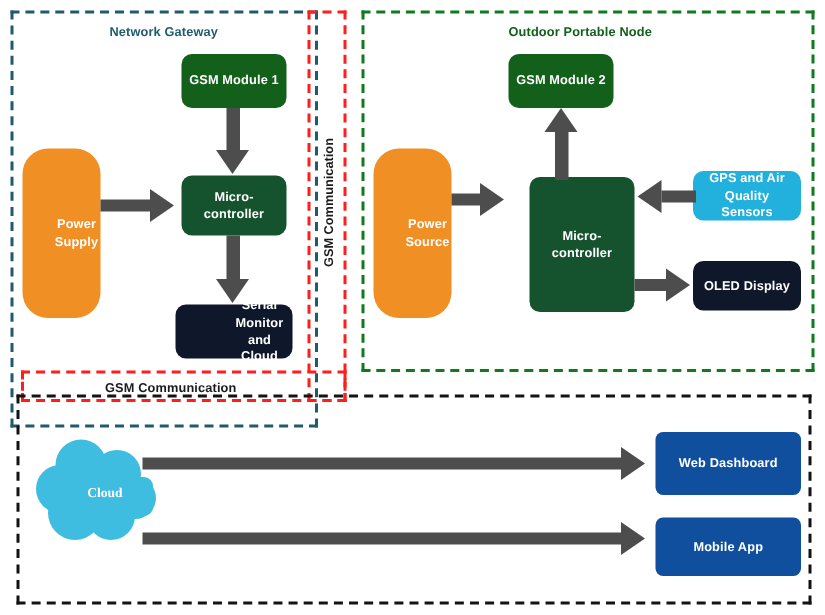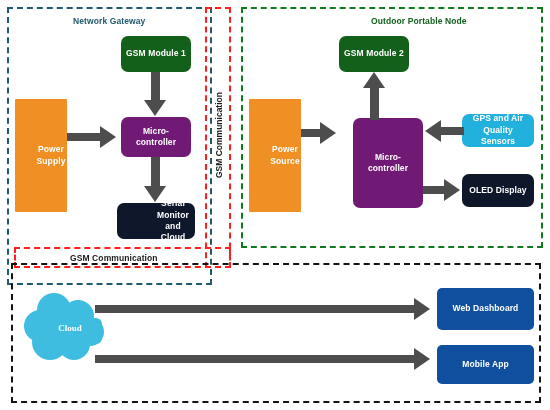--- a/index.html
+++ b/index.html
@@ -27,21 +27,21 @@
   .group.black  { border:2.5px dashed #131313; }
 
   .group-title{
     position:absolute;
     font-size:8.5px;
     font-weight:bold;
     letter-spacing:.1px;
     white-space:nowrap;
   }
   .group-title.teal-t  { color:#1f5b6e; }
-  .group-title.green-t { color:#11611b;margin-left:32px; }
+  .group-title.green-t { color:#11611b; }
   .group-title.dark-t  { color:#1b1b1b; }
 
   .vert-title{
     position:absolute;
     font-size:8.5px;
     font-weight:bold;
     color:#1b1b1b;
     white-space:nowrap;
     transform-origin:0 0;
     transform:rotate(-90deg);
@@ -56,23 +56,23 @@
     justify-content:center;
     text-align:center;
     color:#ffffff;
     font-size:8.5px;
     font-weight:bold;
     line-height:1.35;
     border-radius:7px;
     padding:2px 4px;
     letter-spacing:.1px;
   }
-  .node.orange { background:#ef8f24; border-radius:1px;padding-left:24px; }
+  .node.orange { background:#ef8f24; border-radius:17px;padding-left:24px; }
   .node.dgreen { background:#13601a; }
-  .node.purple { background:#701a75; }
+  .node.purple { background:#14532d; }
   .node.green  { background:#0f172a; }
   .node.cyan   { background:#22b0dc; }
   .node.blue   { background:#104f9e; border-radius:5px;}
 
   
   .shaft{
     position:absolute;
     background:#4d4d4d;
   }
   .head{

